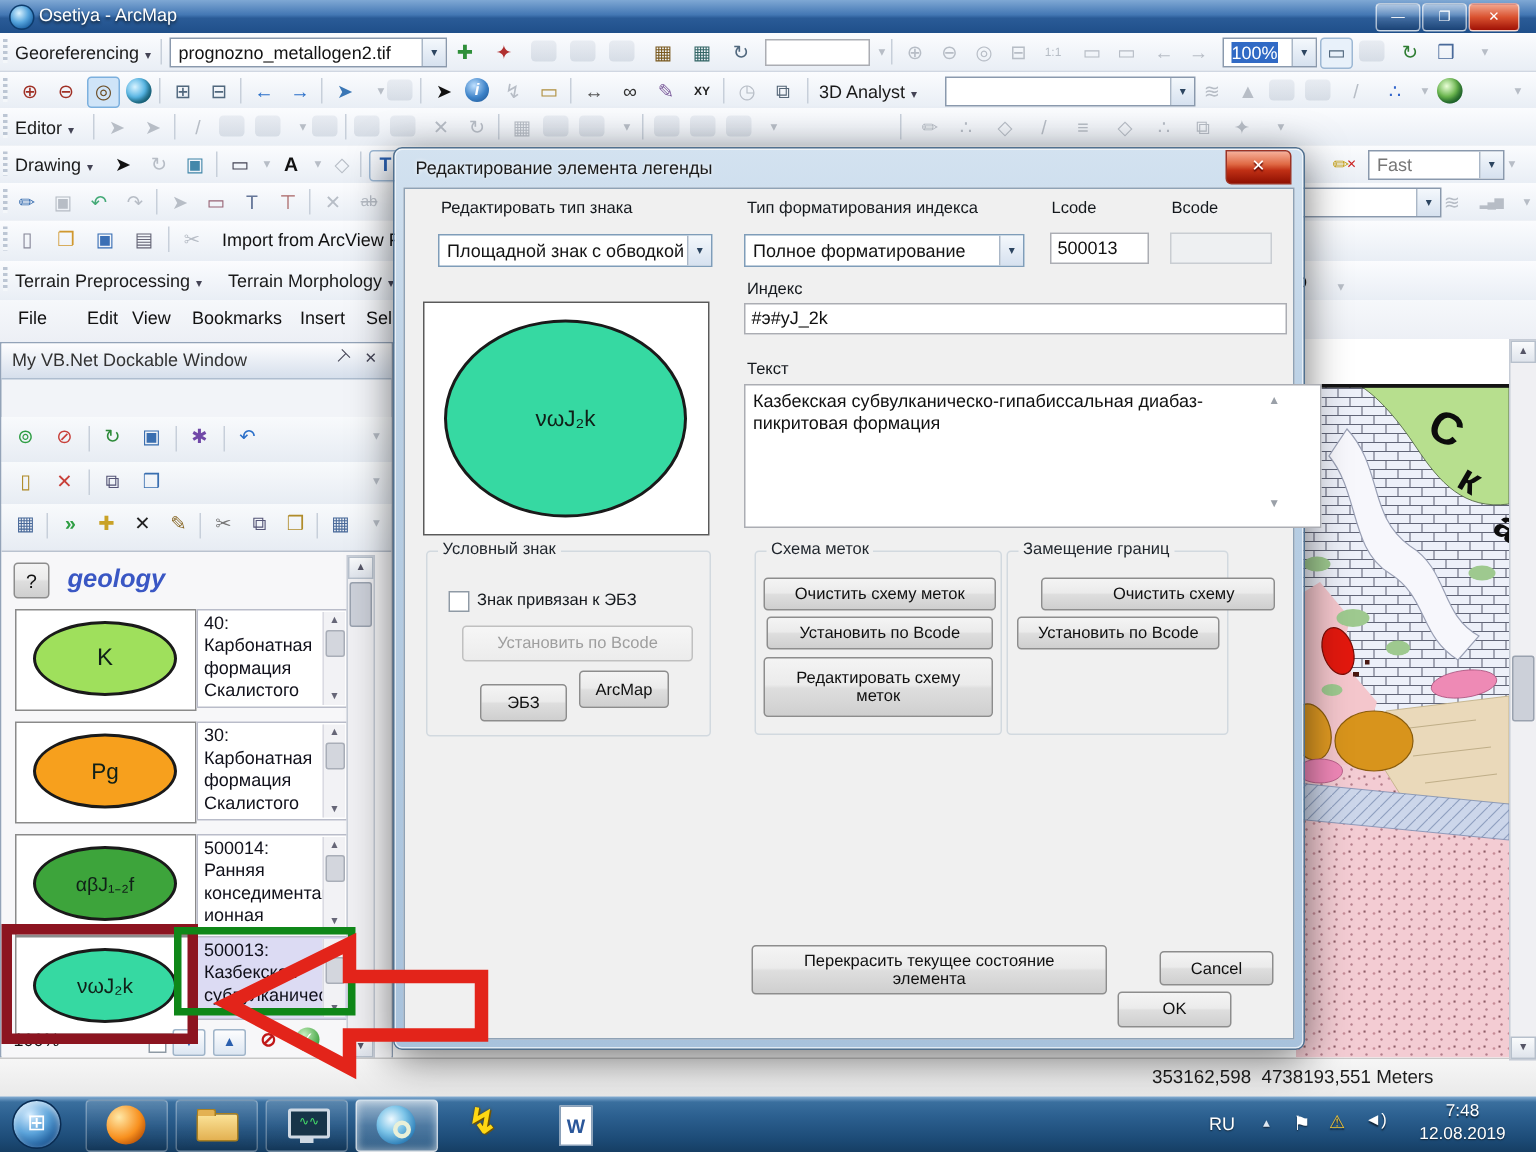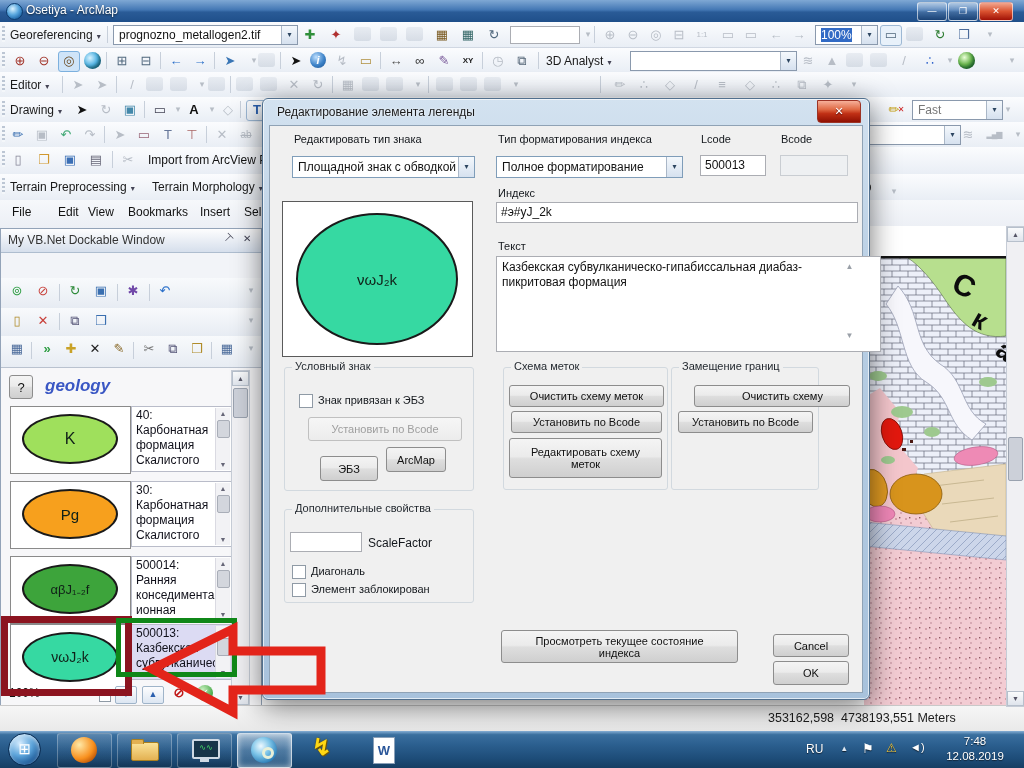--- a/index.html
+++ b/index.html
@@ -530,34 +530,25 @@
       <div class="btn7" style="left:7px;top:43px;width:149px;height:20px;">Установить по Bcode</div>
       <div class="btn7" style="left:5px;top:70px;width:153px;height:40px;padding:0 8px;box-sizing:border-box;">Редактировать схему меток</div>
     </div>
 
     <div class="grp" style="left:408px;top:268px;width:146px;height:121px;">
       <div class="t">Замещение границ</div>
       <div class="btn7" style="left:22px;top:17px;width:133px;height:20px;padding-left:21px;">Очистить схему</div>
       <div class="btn7" style="left:6px;top:43px;width:133px;height:20px;">Установить по Bcode</div>
     </div>
 
-    <div class="grp" style="left:21px;top:410px;width:188px;height:92px;">
-      <div class="t">Дополнительные свойства</div>
-      <div class="fld" style="left:5px;top:22px;width:62px;height:14px;"></div>
-      <div class="lbl" style="left:83px;top:26px;font-size:12px;">ScaleFactor</div>
-      <div class="cb" style="left:7px;top:55px;"></div>
-      <div class="lbl" style="left:26px;top:55px;">Диагональ</div>
-      <div class="cb" style="left:7px;top:73px;"></div>
-      <div class="lbl" style="left:26px;top:73px;">Элемент заблокирован</div>
-    </div>
-
-
-    <div class="btn7" style="left:238px;top:531px;width:237px;height:33px;padding:0 14px;box-sizing:border-box;">Просмотреть текущее состояние индекса</div>
+
+
+    <div class="btn7" style="left:238px;top:531px;width:237px;height:33px;padding:0 14px;box-sizing:border-box;">Перекрасить текущее состояние элемента</div>
     <div class="btn7" style="left:510px;top:535px;width:74px;height:21px;">Cancel</div>
-    <div class="btn7" style="left:510px;top:562px;width:74px;height:22px;">OK</div>
+    <div class="btn7" style="left:482px;top:562px;width:74px;height:22px;">OK</div>
   </div>
 
   <div class="frame-maroon"></div>
   <div class="frame-green"></div>
   <svg class="red-arrow" width="200" height="100" viewBox="0 0 200 100">
     <polygon points="12,49 93,9 93,31 181,31 181,70 93,70 93,92" fill="none" stroke="#e3241a" stroke-width="9" stroke-linejoin="miter"></polygon>
   </svg>
 
   <div class="status">
     <div class="coords">353162,598  4738193,551 Meters</div>

